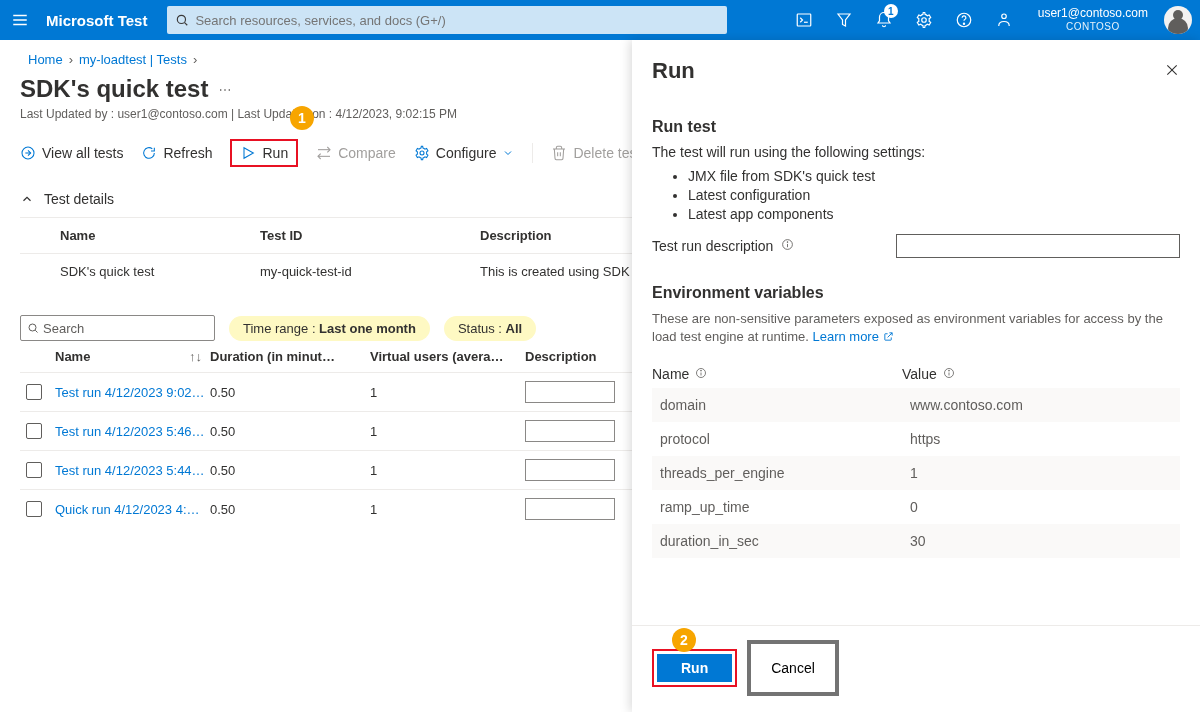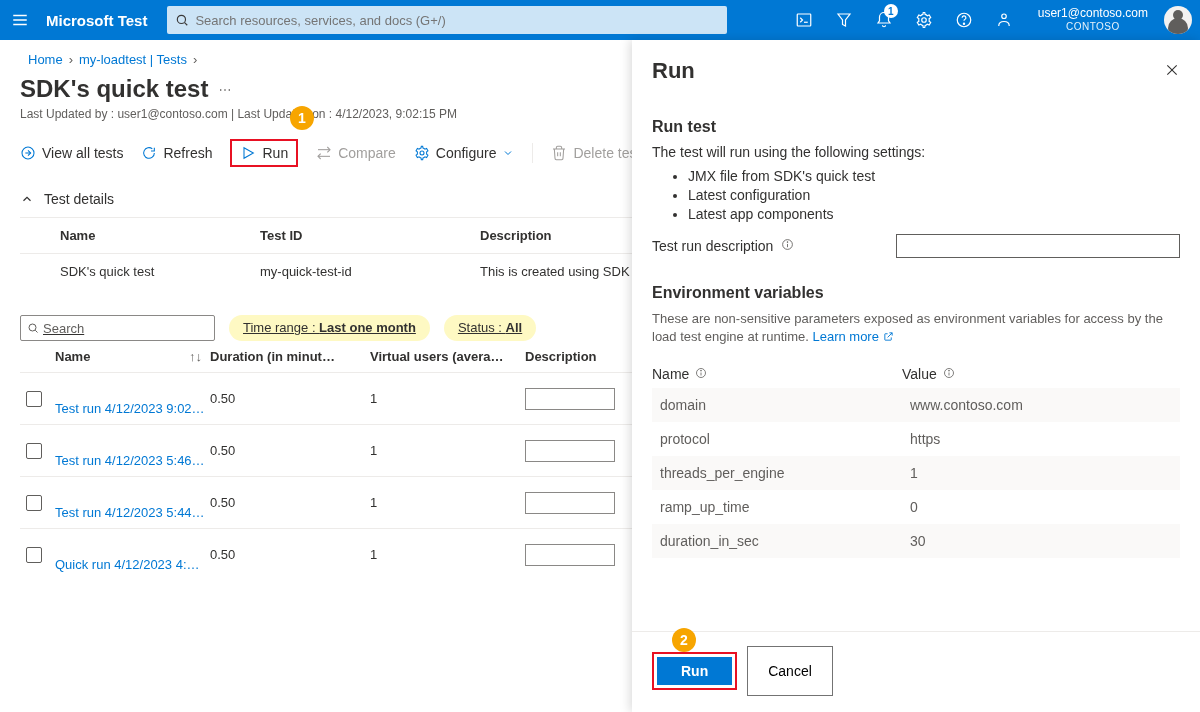--- a/index.html
+++ b/index.html
@@ -41,30 +41,30 @@
   .cmd.disabled svg { stroke:#a19f9d; }
   .cmd.run-hl { border:2px solid #e81123; padding:4px 8px; }
   .divider-v { width:1px; height:20px; background:#edebe9; }
 
   .section-hd { display:flex; align-items:center; gap:10px; margin-top:24px; font-size:14px; }
   .chev { transform:rotate(180deg); }
   .table { margin-top:10px; border-top:1px solid #edebe9; }
   .thead { display:grid; grid-template-columns:40px 200px 220px 260px; padding:10px 0; font-weight:600; color:#323130; }
   .trow { display:grid; grid-template-columns:40px 200px 220px 260px; padding:10px 0; border-top:1px solid #edebe9; }
 
-  .filterbar { display:flex; gap:14px; margin-top:26px;text-decoration:underline; }
+  .filterbar { display:flex; align-items:center; gap:14px; margin-top:26px; }
   .searchsm { width:195px; border:1px solid #8a8886; border-radius:2px; height:26px; display:flex; align-items:center; padding:0 6px; color:#605e5c; }
   .pill { background:#fef9c3; border-radius:14px; padding:5px 14px; font-size:13px; color:#323130; }
   .pill b { font-weight:600; }
 
   .runs .thead2 { display:grid; grid-template-columns:35px 155px 160px 155px 120px; padding:8px 0; font-weight:600; font-size:13px;}
   .thead2 .sortico { float:right; margin-right:8px; color:#605e5c; }
   .runs .rrow { display:grid; grid-template-columns:35px 155px 160px 155px 120px; padding:8px 0; border-top:1px solid #edebe9; font-size:13px; align-items:center; }
   .ck { width:16px; height:16px; border:1px solid #605e5c; border-radius:2px; margin-left:6px; }
-  .link { color:#0078d4; white-space:nowrap; overflow:hidden; text-overflow:ellipsis;margin-top:20px; }
+  .link { color:#0078d4; white-space:nowrap; overflow:hidden; text-overflow:ellipsis; }
   .smallinput { border:1px solid #8a8886; height:22px; width:90px; }
 
   
   .panel { position:absolute; top:40px; right:0; width:568px; height:672px; background:#fff; box-shadow:-2px 0 10px rgba(0,0,0,.15); display:flex; flex-direction:column; }
   .panel-head { display:flex; align-items:center; justify-content:space-between; padding:18px 20px 8px 20px; }
   .panel-title { font-size:22px; font-weight:600; }
   .panel-close svg { stroke:#323130; }
   .panel-body { padding: 8px 20px; overflow:auto; flex:1; }
   .sect { font-size:16px; font-weight:600; margin-top:18px; margin-bottom:8px; }
   .para { font-size:14px; color:#323130; margin-bottom:8px; }
@@ -78,21 +78,21 @@
   .envtable { margin-top:14px; }
   .envhead { display:grid; grid-template-columns:250px 1fr; font-size:14px; padding:6px 0;}
   .envrow { display:grid; grid-template-columns:250px 1fr; font-size:14px; padding:9px 8px; color:#605e5c; }
   .envrow:nth-child(odd){ background:#faf9f8; }
   .info-ic { display:inline-flex; margin-left:2px; }
   .info-ic svg{stroke:#605e5c;}
 
   .panel-foot { padding: 14px 20px 16px 20px; border-top:1px solid #edebe9; display:flex; gap:10px; align-items:center; }
   .btn-primary { background:#0078d4; color:#fff; border:none; padding:6px 24px; font-size:14px; font-weight:600;}
   .btn-primary-wrap { border:2px solid #e81123; padding:3px; display:inline-block;}
-  .btn-sec { background:#fff; border:1px solid #737373; padding:16px 20px; font-size:14px; }
+  .btn-sec { background:#fff; border:4px solid #737373; padding:16px 20px; font-size:14px; }
 
   
   .annot { position:absolute; width:24px; height:24px; border-radius:50%; background:#f7a500; color:#fff; display:flex; align-items:center; justify-content:center; font-weight:700; font-size:14px; z-index:50; }
 </style>
 </head>
 <body>
 
 <div class="topbar">
   <div class="ham">
     <svg width="18" height="18" viewBox="0 0 24 24" stroke-width="2">

